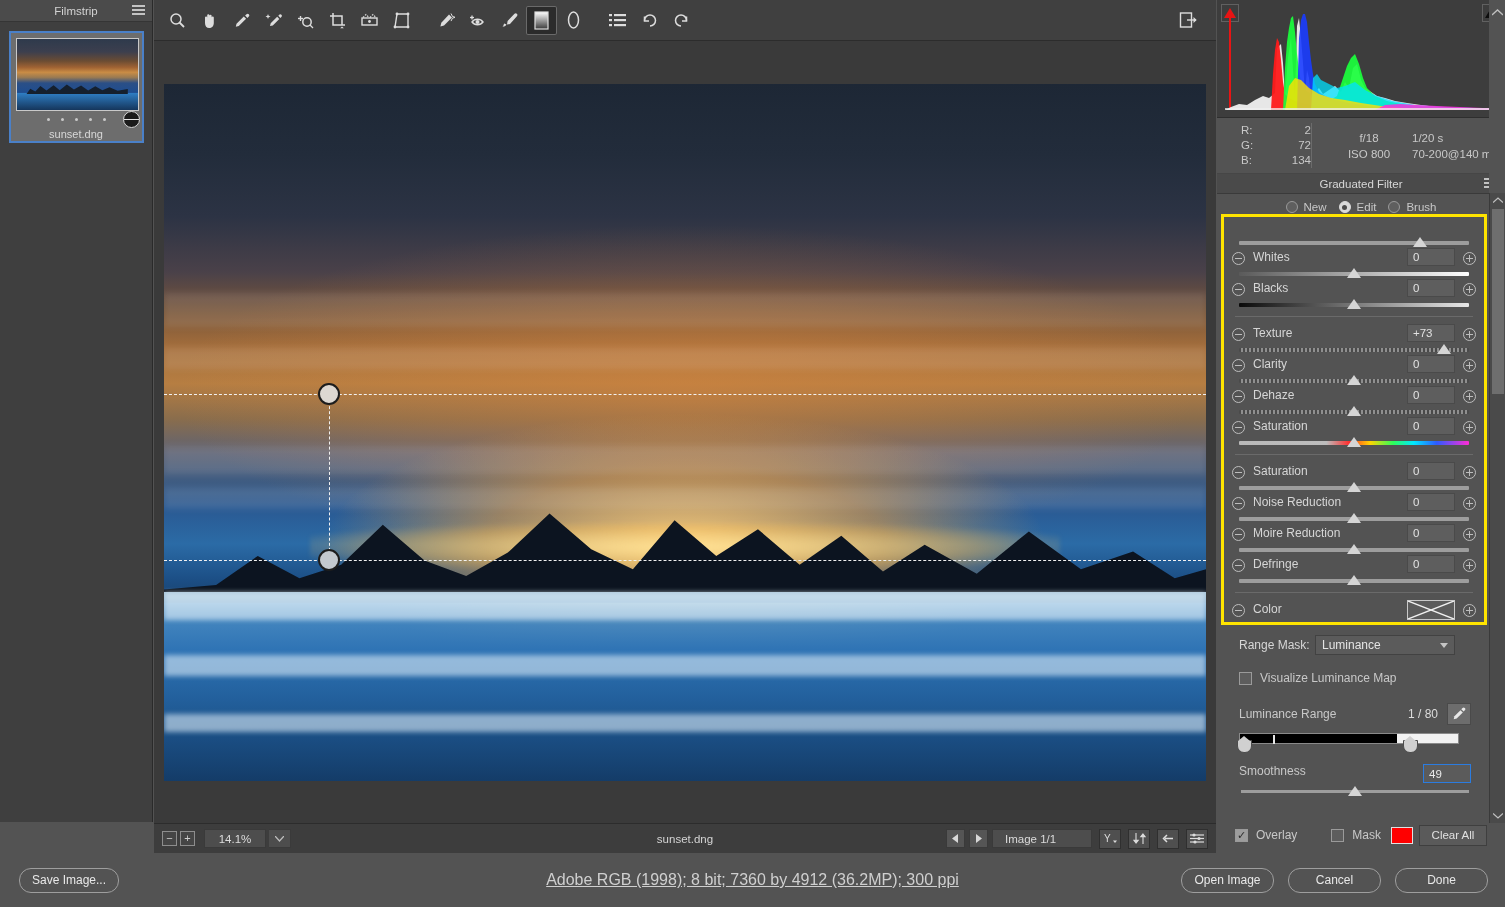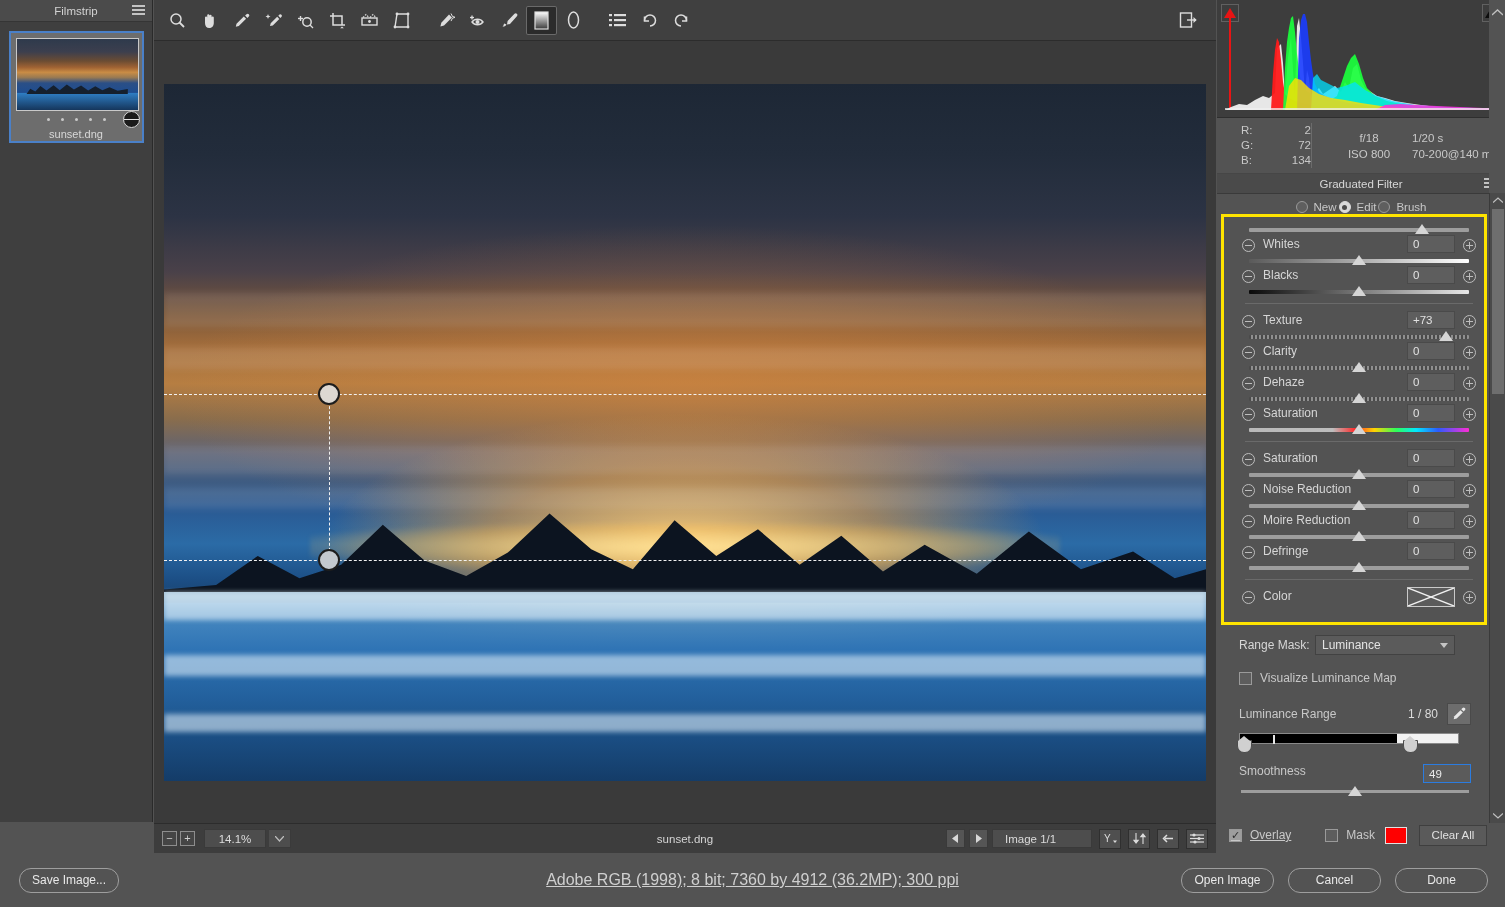--- a/index.html
+++ b/index.html
@@ -210,36 +210,36 @@
 
   .panel-title {
     height: 20px; background: #4a4a4a; display: flex; align-items: center;
     justify-content: center; position: relative; font-size: 11.5px; color: #d7d7d7;
     border-bottom: 1px solid #3a3a3a;
   }
   .panel-title .fs-menu { right: 8px; top: 4px; }
 
   .radios {
     height: 26px; display: flex; align-items: center; justify-content: center;
-    gap: 2px; background: #535353;
+    gap: 12px; background: #535353;
   }
   .radio { display: flex; align-items: center; gap: 6px; font-size: 11.5px; cursor: pointer; }
   .radio .dot {
     width: 12px; height: 12px; border-radius: 50%; background: #5f5f5f;
     border: 1px solid #9a9a9a; display: flex; align-items: center; justify-content: center;
   }
   .radio.on .dot { background: #d9d9d9; border-color: #d9d9d9; }
   .radio.on .dot::after { content: ''; width: 5px; height: 5px; border-radius: 50%; background: #4a4a4a; }
 
   
   .slider-box {
     position: absolute; left: 1221px; top: 214px; width: 266px; height: 411px;
     border: 3px solid #ffe400; background: #535353; overflow: hidden;
   }
-  .slider-inner { padding: 0 8px; margin-left: 10px; }
+  .slider-inner { padding: 13px 8px; }
   .srow { position: relative; height: 31px; }
   .srow .minus, .srow .plus {
     position: absolute; width: 13px; height: 13px; border-radius: 50%;
     border: 1.3px solid #bdbdbd; top: 4px; cursor: pointer;
     display: flex; align-items: center; justify-content: center;
   }
   .srow .minus { left: 0; } .srow .plus { right: 0; }
   .srow .minus::before, .srow .plus::before {
     content: ''; width: 7px; height: 1.3px; background: #bdbdbd;
   }
@@ -810,21 +810,21 @@
     <div class="smoothrow">
       <span>Smoothness</span>
       <div class="smoothval">49</div>
       <div class="smoothtrack">
         <div class="sthumb" style="left:50%;top:-4px;"></div>
       </div>
     </div>
   </div>
 
   <div class="overlaybar">
-    <div class="ob-item" style="margin-left:8px;text-decoration:underline;">
+    <div class="ob-item" style="margin-left:14px;">
       <span class="chk on"></span>
       <span>Overlay</span>
     </div>
     <div class="ob-item" style="margin-left:34px;">
       <span class="chk"></span>
       <span>Mask</span>
       <span class="red-swatch"></span>
     </div>
     <div class="clearall">Clear All</div>
   </div>

